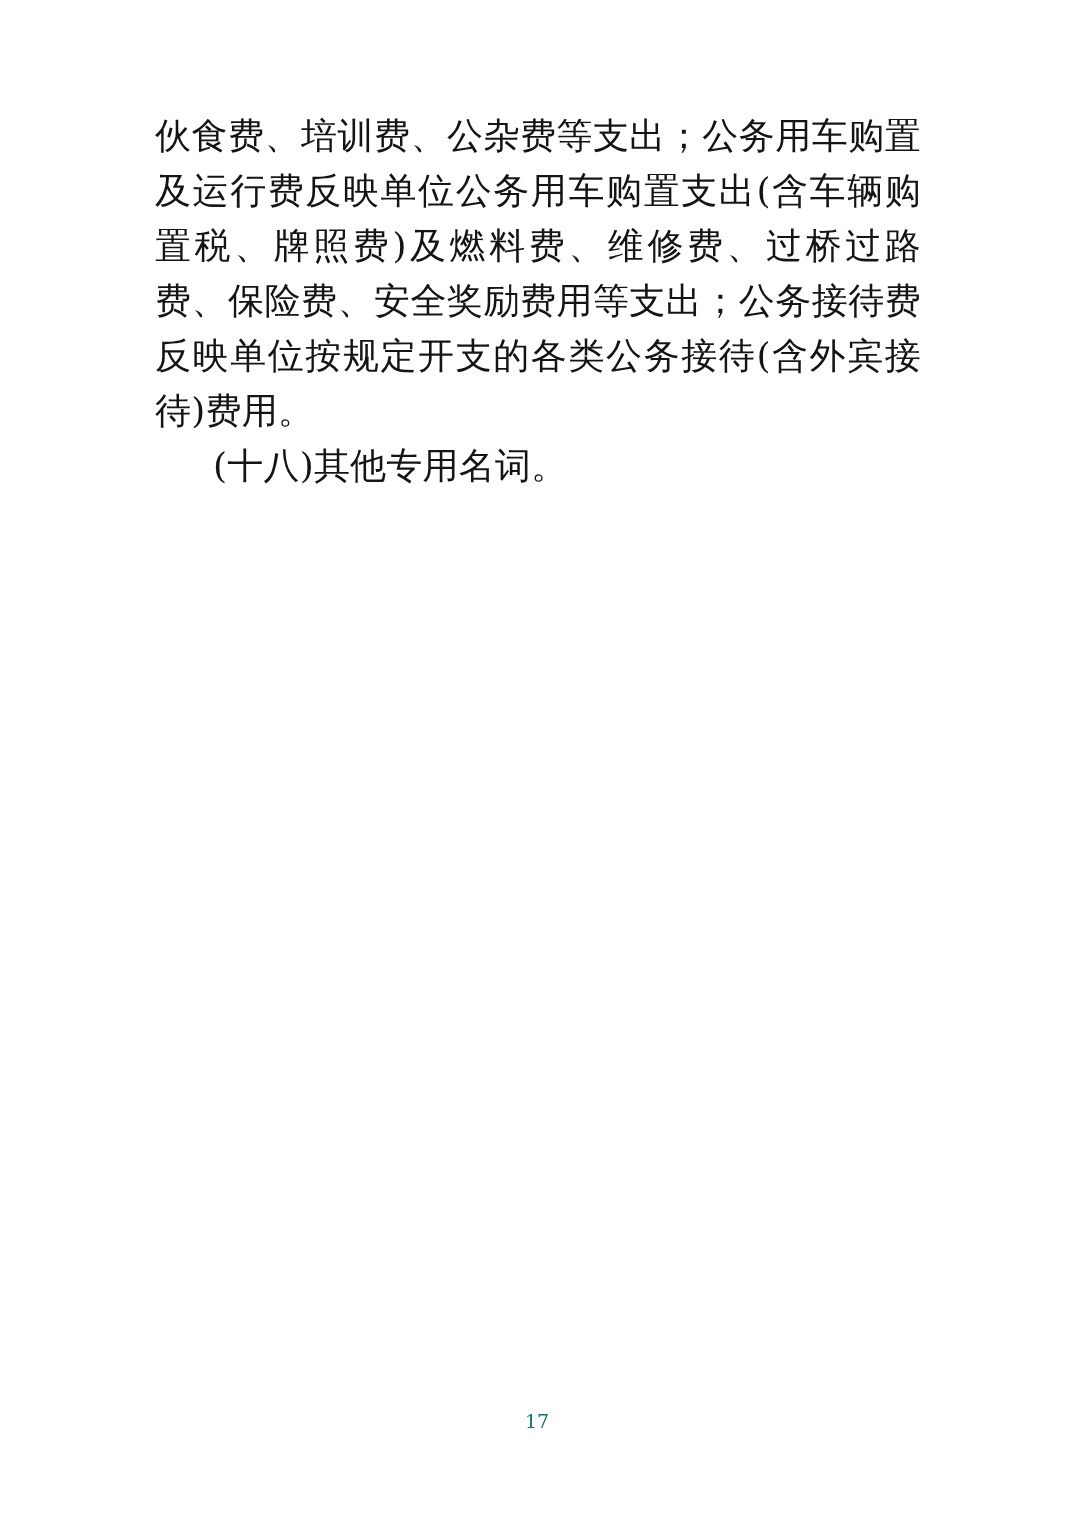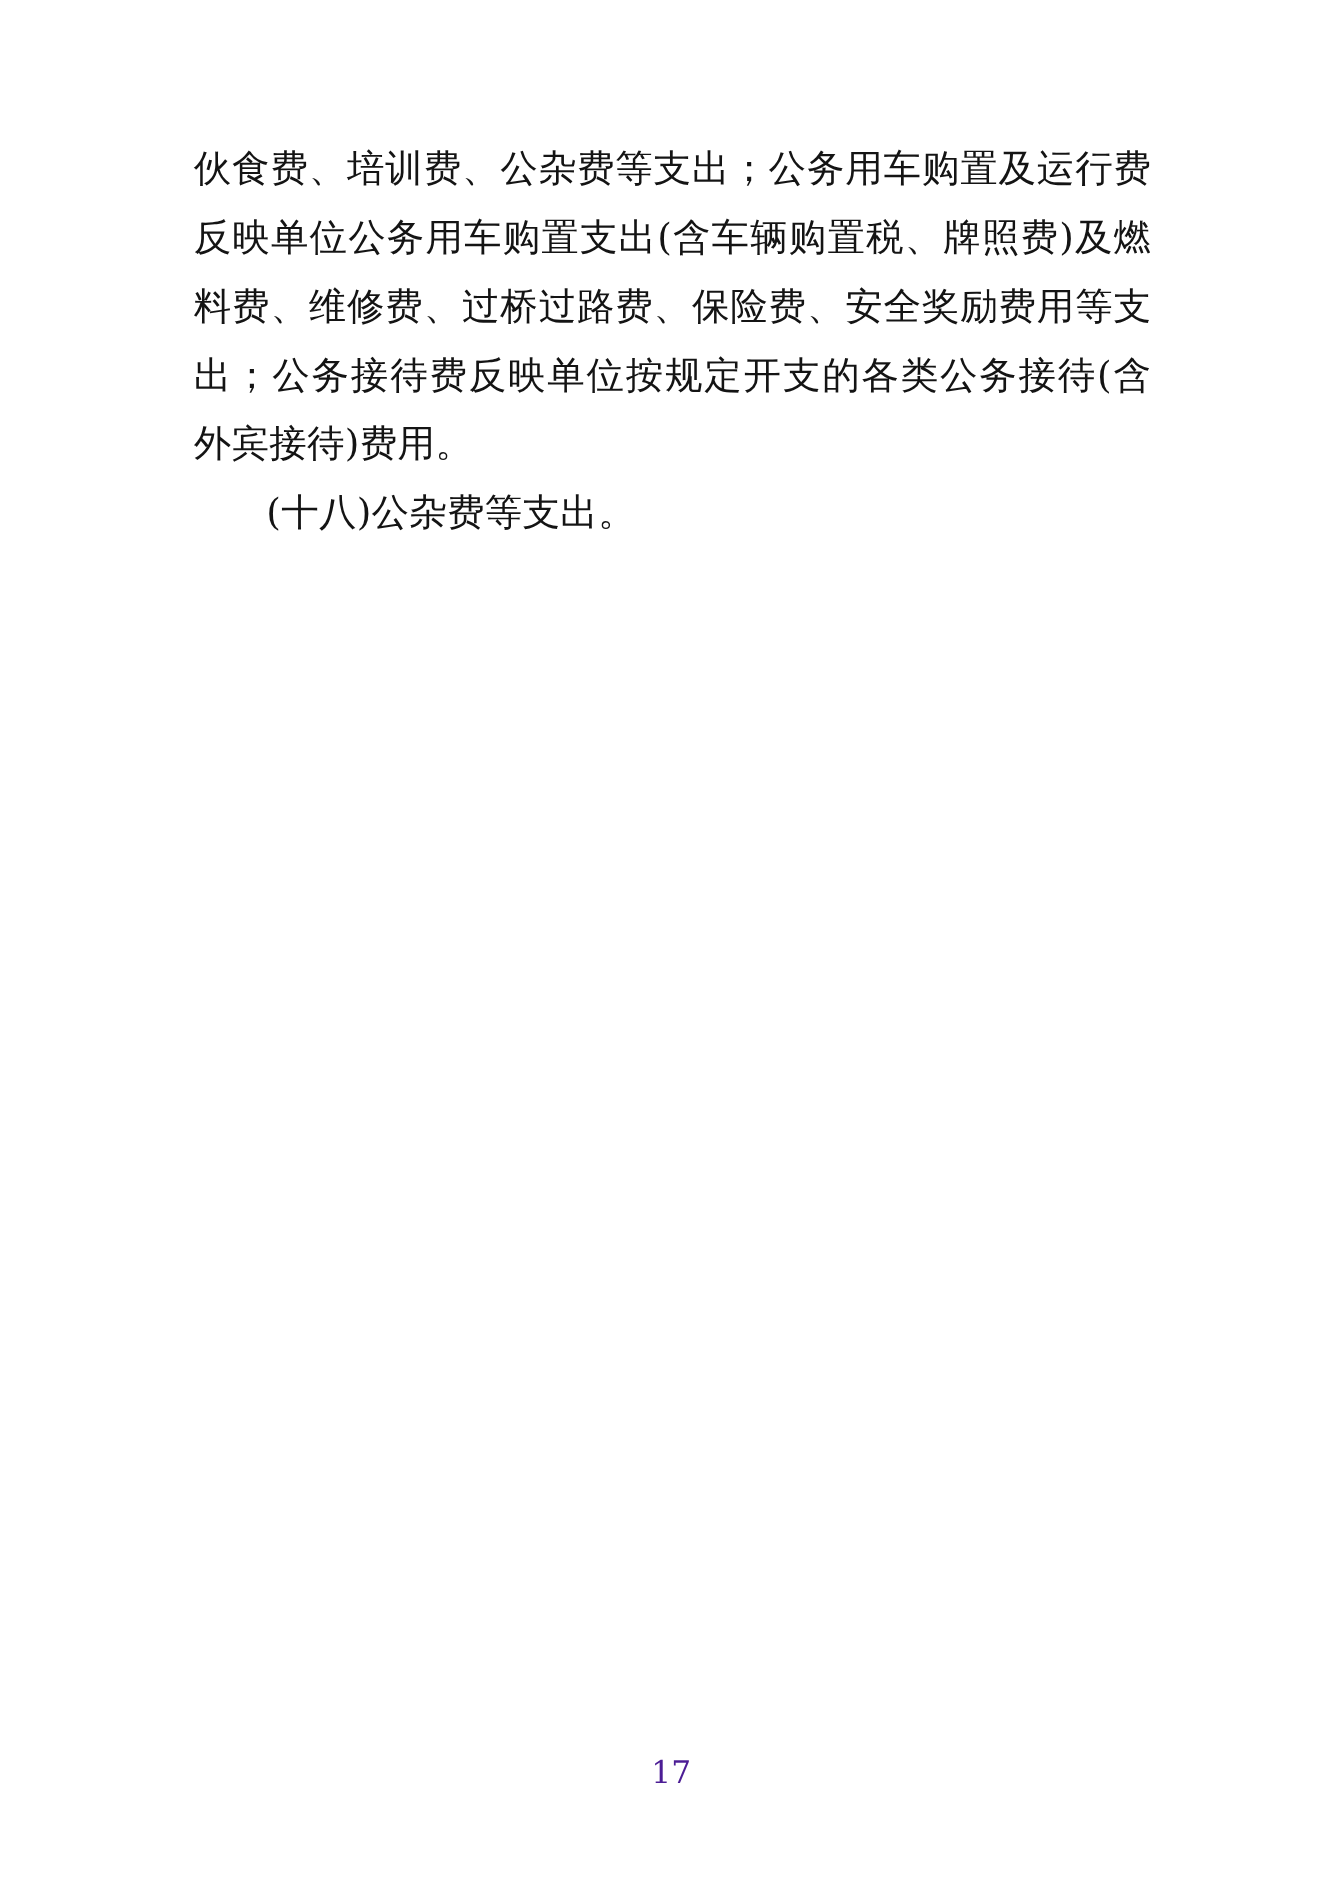--- a/index.html
+++ b/index.html
@@ -16,46 +16,46 @@
     overflow: hidden;
   }
   .content {
     position: absolute;
     top: 108px;
     left: 155px;
     width: 766px;
   }
   .para {
     font-family: "DejaVu Serif", "Liberation Serif", serif;
-    font-size: 30px;
+    font-size: 36px;
     line-height: 55px;
     color: #141414;
     text-align: justify;
     text-justify: inter-character;
     letter-spacing: 0.2px;
     margin: 0 0 0 0;
     word-break: break-all;
   }
   .para.indent {
     text-indent: 58px;
   }
   .gap-sm { margin-top: 0px; }
   .page-number {
     position: absolute;
     bottom: 88px;
     left: 0;
     width: 100%;
     text-align: center;
     font-family: "DejaVu Serif", "Liberation Serif", serif;
-    font-size: 25px;
-    color: #4c1d95;
+    font-size: 19px;
+    color: #0f766e;
   }
 </style>
 </head>
 <body>
 
 <div class="page">
   <div class="content">
     <p class="para">伙食费、培训费、公杂费等支出；公务用车购置及运行费反映单位公务用车购置支出(含车辆购置税、牌照费)及燃料费、维修费、过桥过路费、保险费、安全奖励费用等支出；公务接待费反映单位按规定开支的各类公务接待(含外宾接待)费用。</p>
-    <p class="para indent gap-sm">(十八)公杂费等支出。</p>
+    <p class="para indent gap-sm">(十八)其他专用名词。</p>
   </div>
   <div class="page-number">17</div>
 </div>
 
 </body></html>

